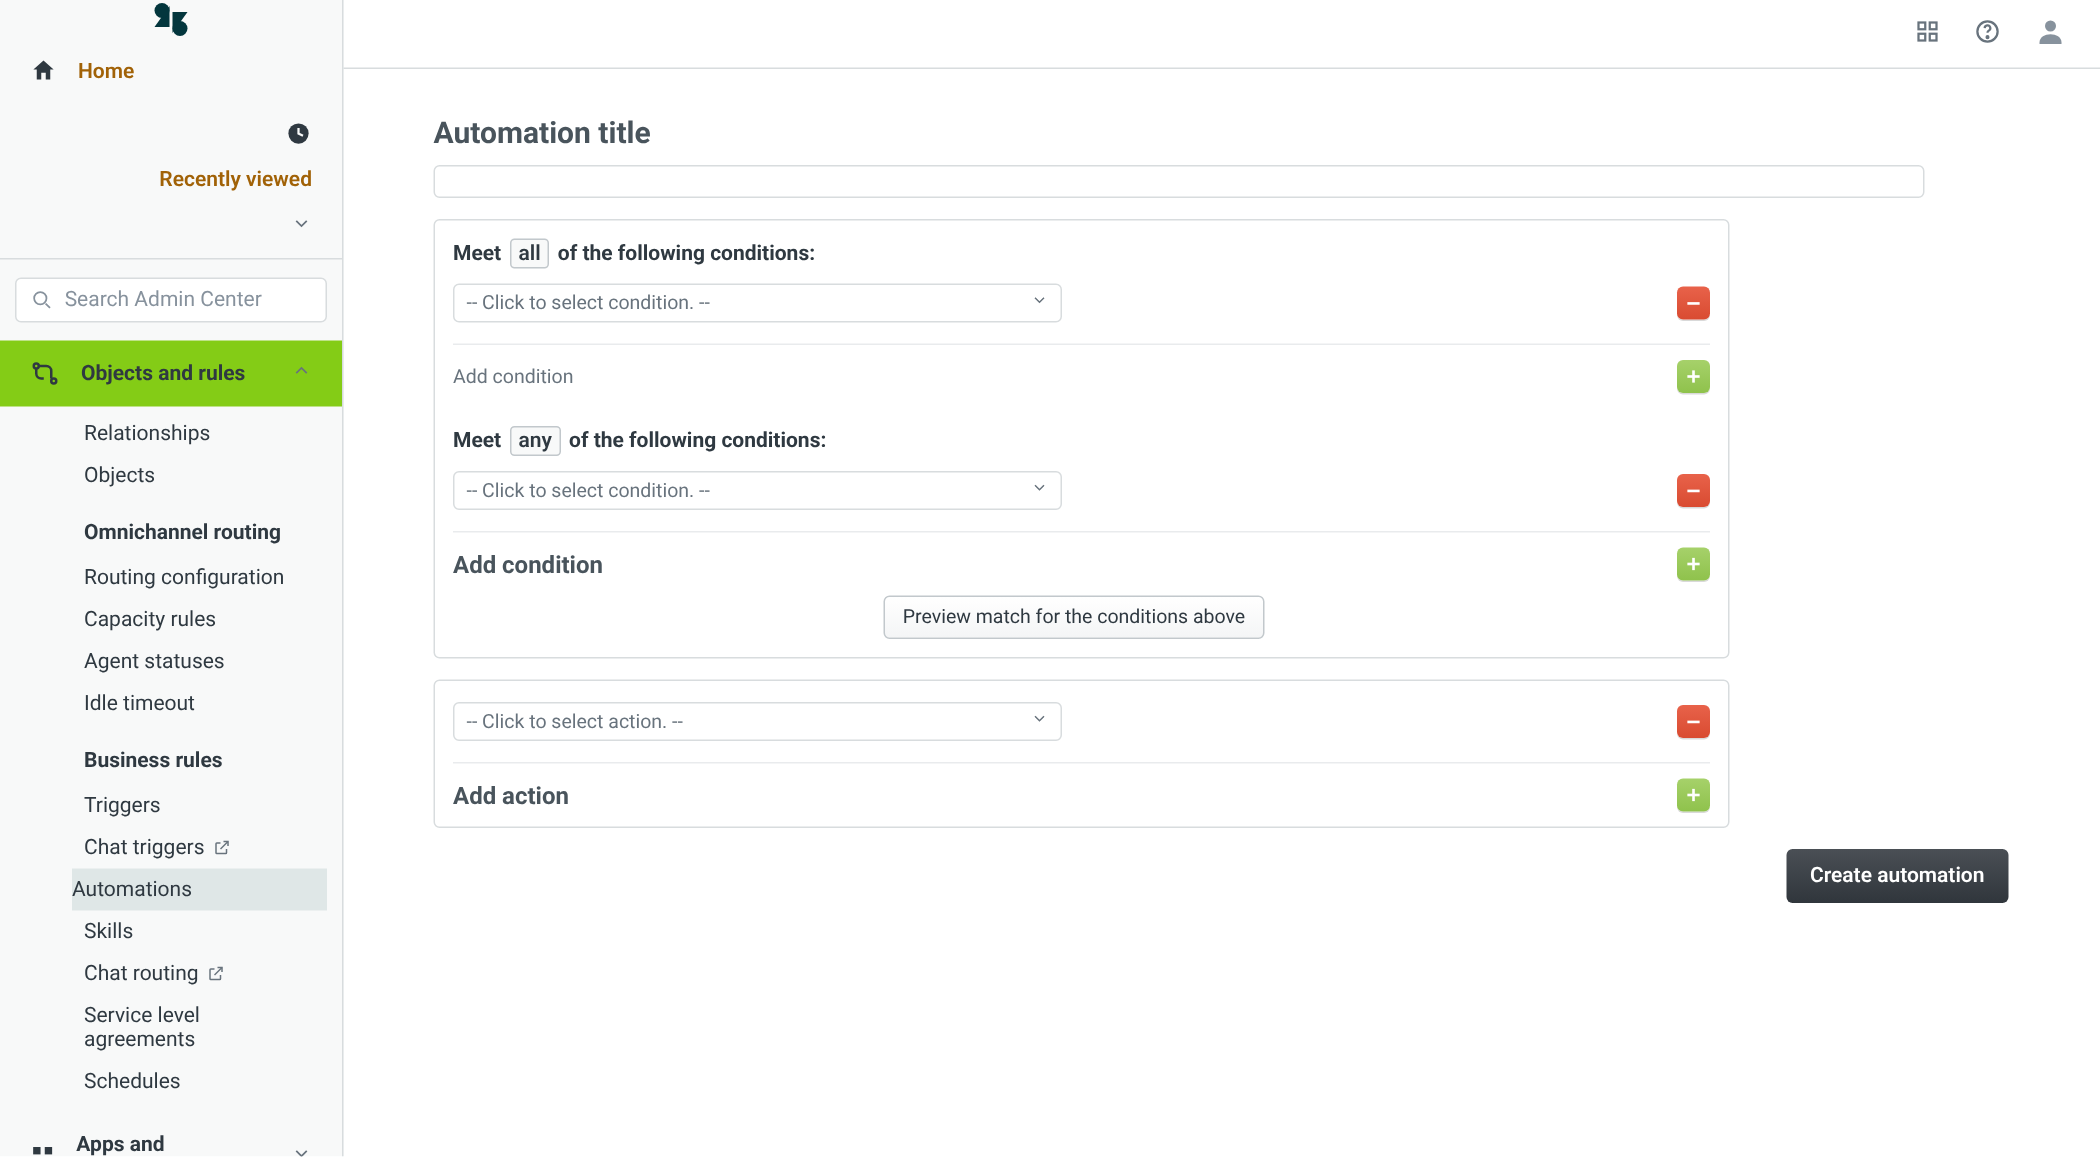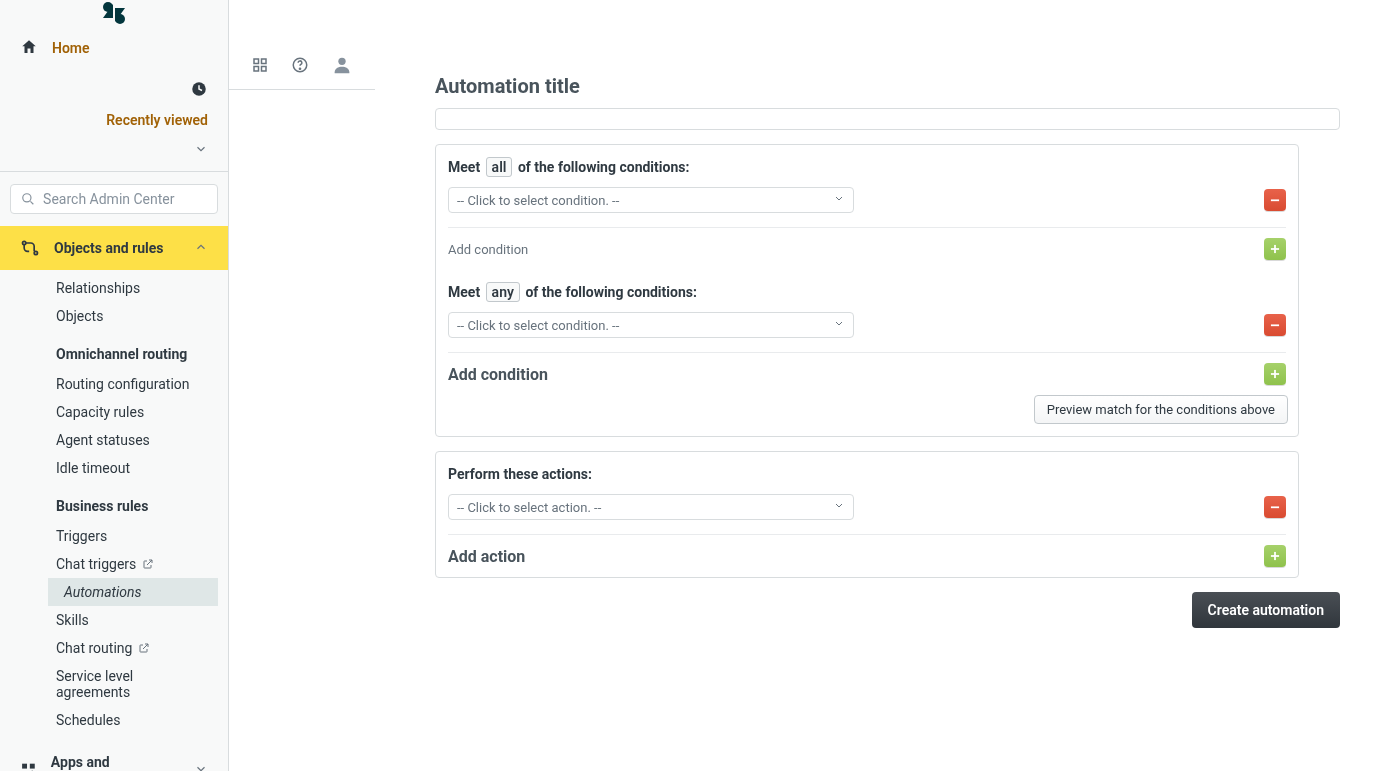--- a/index.html
+++ b/index.html
@@ -18,30 +18,30 @@
   .nav-divider { border-bottom: 1px solid #d8dcde; flex-direction: column; }
 
   .search-container { padding: 12px 10px; }
   .search-box { display:flex; align-items:center; gap:8px; border:1px solid #d8dcde; border-radius:4px; padding:6px 10px; background:#fff; }
   .search-box input { border:none; outline:none; font-size:14px; width:100%; color:#737373; background:transparent; }
   .search-box input::placeholder { color:#87929d; }
 
   .section-header { display:flex; align-items:center; gap:14px; padding: 12px 20px; font-size:14px; font-weight:700; cursor:pointer; }
   .section-header .chevron { margin-left:auto; color:#68737d; }
 
-  .section-active { background:#fde047; }
+  .section-active { background:#84cc16; }
 
   .subgroup-title { font-size:14px; font-weight:700; color:#2f3941; padding: 8px 20px 4px 56px; }
   .sub-item { font-size:14px; color:#2f3941; padding: 6px 20px 6px 56px; cursor:pointer; display:flex; align-items:center; gap:6px; border-radius:4px; margin: 0 10px 0 48px; padding-left:8px;}
   .sub-item.reg { margin:0; padding:6px 20px 6px 56px; border-radius:0;}
-  .sub-item.selected { background:#dfe7e7; border-radius:0; margin:0 10px 0 48px; padding:6px 16px;font-style:italic;}
+  .sub-item.selected { background:#dfe7e7; border-radius:0; margin:0 10px 0 48px; padding:6px 0;}
   .subgroup-wrap { padding-top:4px; padding-bottom:8px; }
 
   
-  .main { flex:1; display:flex; flex-direction:row; min-width:0;margin-top:44px; }
+  .main { flex:1; display:flex; flex-direction:column; min-width:0; }
   .topbar { height:46px; border-bottom:1px solid #d8dcde; display:flex; align-items:center; justify-content:flex-end; gap:22px; padding:0 22px; }
   .topbar svg { width:18px; height:18px; color:#68737d; cursor:pointer; }
   .topbar .avatar svg { width:22px; height:22px; }
 
   .content { padding: 30px 60px; overflow:auto; flex:1; }
   .page-title { font-size:20px; font-weight:700; color:#49545c; margin-bottom:10px; }
   .title-input { width:994px; max-width:100%; border:1px solid #d8dcde; border-radius:4px; height:22px; padding:2px 8px; font-size:14px; }
 
   .panel { border:1px solid #d8dcde; border-radius:4px; margin-top:14px; width:864px; max-width:100%; }
   .panel-inner { padding: 14px 12px 0 12px; }
@@ -54,21 +54,21 @@
 
   .btn-icon { width:22px; height:22px; border-radius:4px; display:flex; align-items:center; justify-content:center; margin-left:auto; cursor:pointer; }
   .btn-remove { background: linear-gradient(#e8624a,#d94b31); box-shadow:0 1px 0 rgba(0,0,0,.15);}
   .btn-add { background: linear-gradient(#a6d16a,#8fc24c); box-shadow:0 1px 0 rgba(0,0,0,.15);}
   .btn-icon svg { width:14px; height:14px; }
 
   .add-row { display:flex; align-items:center; border-top:1px solid #e9ebed; padding:10px 0 10px 0; }
   .add-row .label { font-size:13px; color:#68737d; }
   .add-row.bold .label { font-size:16px; font-weight:700; color:#49545c; }
 
-  .preview-row { display:flex; justify-content:flex-end; padding: 0 10px 12px 0; }
+  .preview-row { display:flex; justify-content:center; padding: 0 10px 12px 0; }
   .btn-secondary { border:1px solid #c2c8cc; background:linear-gradient(#fff,#f4f5f6); border-radius:4px; padding:6px 12px; font-size:13px; color:#2f3941; cursor:pointer;}
 
   .footer { width:1050px; max-width:100%; margin-top:14px; display:flex; justify-content:flex-end;}
   .btn-primary { background:linear-gradient(#4a4f55,#30363c); color:#fff; border:none; border-radius:4px; padding:10px 16px; font-size:14px; font-weight:600; cursor:pointer;}
 
   .ext-icon { width:12px; height:12px; color:#68737d; }
 </style>
 </head>
 <body>
 
@@ -297,21 +297,20 @@
           </div>
         </div>
         <div class="preview-row">
           <button class="btn-secondary">Preview match for the conditions above</button>
         </div>
       </div>
 
       
       <div class="panel">
         <div class="panel-inner">
-          <div class="cond-label">Perform these actions:</div>
           <div class="row">
             <div class="select">
               <span>-- Click to select action. --</span>
               <span class="caret"><svg width="12" height="12" viewBox="0 0 24 24" fill="none" stroke="#68737d" stroke-width="2">
                     <path d="M6 9l6 6 6-6"></path>
                   </svg></span>
             </div>
             <div class="btn-icon btn-remove">
               <svg viewBox="0 0 24 24">
                   <rect x="5" y="11" width="14" height="3" fill="#fff"></rect>

